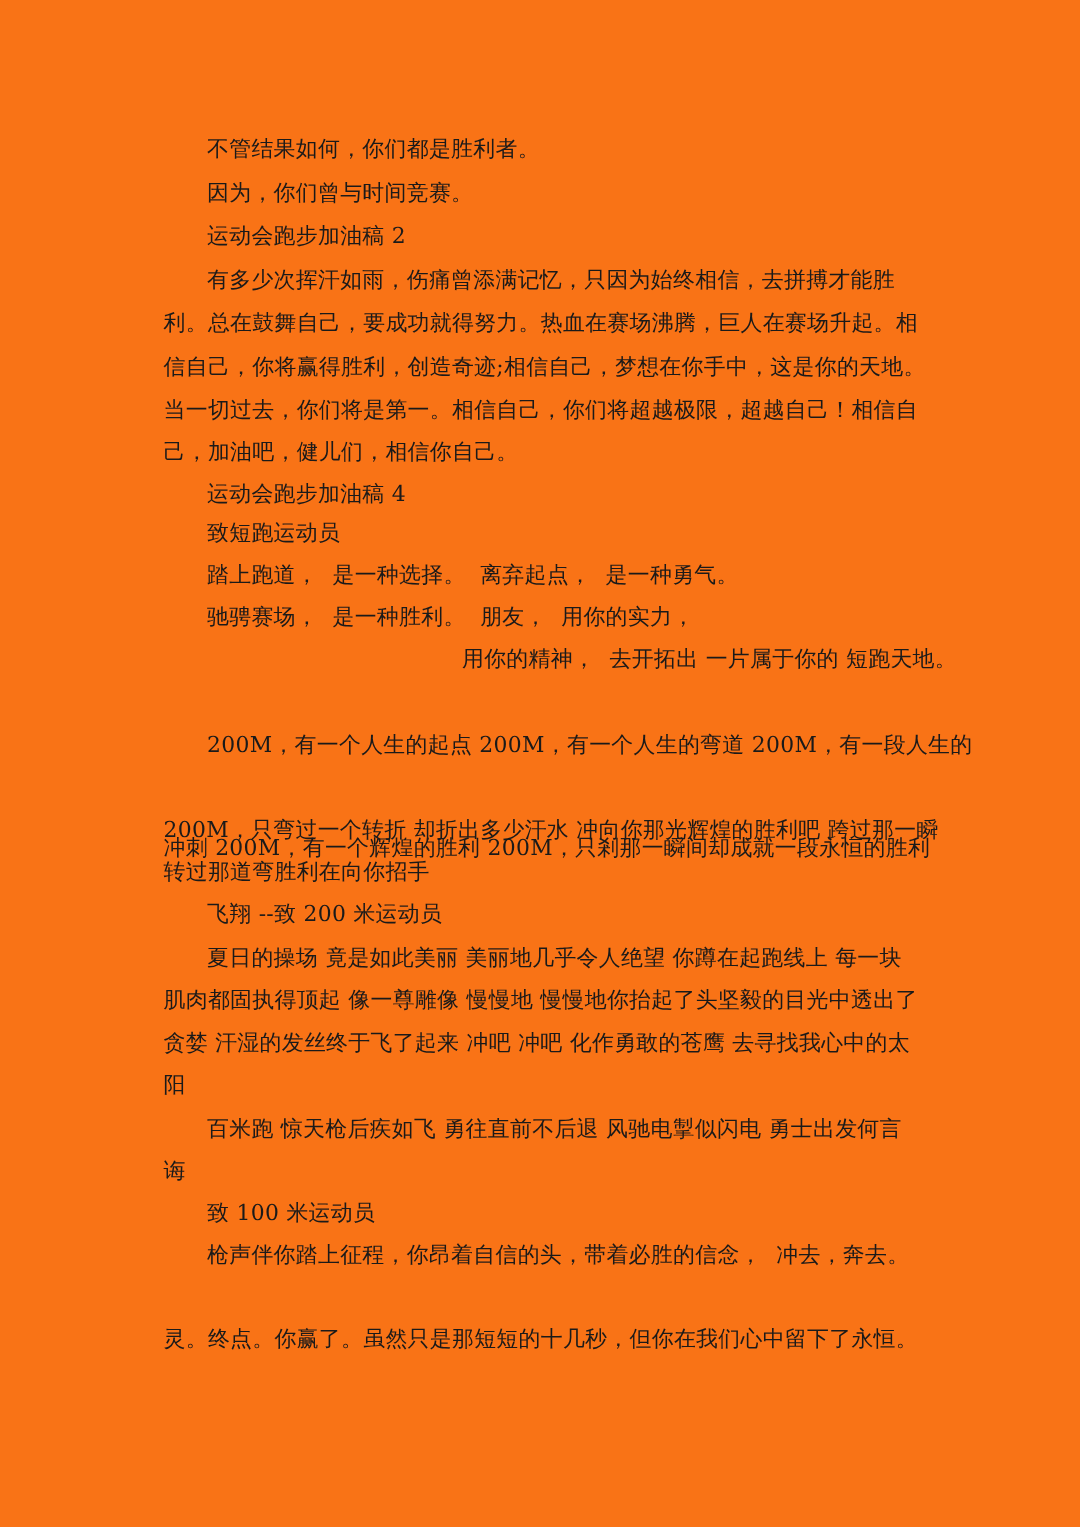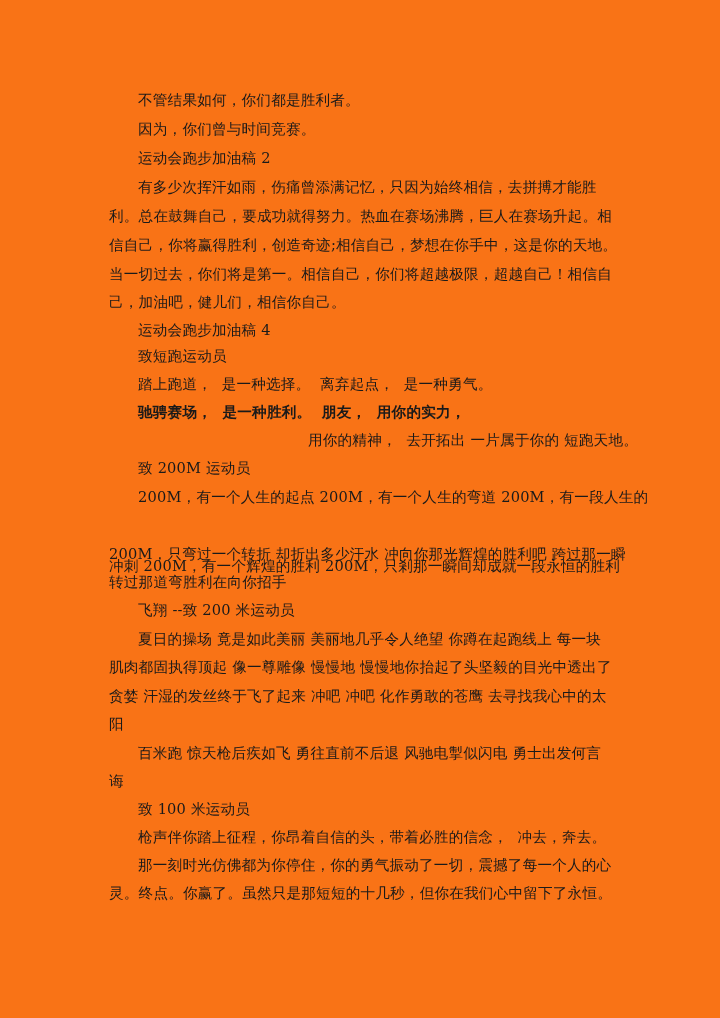--- a/index.html
+++ b/index.html
@@ -42,31 +42,29 @@
     <div class="line indent" style="top: 119px;">因为，你们曾与时间竞赛。</div>
     <div class="line indent" style="top: 148px;">运动会跑步加油稿 2</div>
     <div class="line indent" style="top: 177px;">有多少次挥汗如雨，伤痛曾添满记忆，只因为始终相信，去拼搏才能胜</div>
     <div class="line" style="top: 206px;">利。总在鼓舞自己，要成功就得努力。热血在赛场沸腾，巨人在赛场升起。相</div>
     <div class="line" style="top: 235px;">信自己，你将赢得胜利，创造奇迹;相信自己，梦想在你手中，这是你的天地。</div>
     <div class="line" style="top: 264px;">当一切过去，你们将是第一。相信自己，你们将超越极限，超越自己！相信自</div>
     <div class="line" style="top: 292px;">己，加油吧，健儿们，相信你自己。</div>
     <div class="line indent" style="top: 320px;">运动会跑步加油稿 4</div>
     <div class="line indent" style="top: 346px;">致短跑运动员</div>
     <div class="line indent" style="top: 374px;">踏上跑道，  是一种选择。  离弃起点，  是一种勇气。</div>
-    <div class="line indent" style="top: 402px; font-weight: bold;">驰骋赛场，  是一种胜利。  朋友，  用你的实力，</div>
+    <div class="line indent" style="top: 402px;">驰骋赛场，  是一种胜利。  朋友，  用你的实力，</div>
     <div class="line indent" style="top: 430px; text-align: right;">用你的精神，  去开拓出 一片属于你的 短跑天地。</div>
-    <div class="line indent" style="top: 458px;">致 200M 运动员</div>
     <div class="line indent" style="top: 487px;">200M，有一个人生的起点 200M，有一个人生的弯道 200M，有一段人生的</div>
     <div class="line" style="top: 524px; margin-top: 32px;">冲刺 200M，有一个辉煌的胜利 200M，只剎那一瞬间却成就一段永恒的胜利</div>
     <div class="line" style="top: 544px;">200M，只弯过一个转折 却折出多少汗水 冲向你那光辉煌的胜利吧 跨过那一瞬</div>
     <div class="line" style="top: 572px;">转过那道弯胜利在向你招手</div>
     <div class="line indent" style="top: 600px;">飞翔 --致 200 米运动员</div>
     <div class="line indent" style="top: 629px;">夏日的操场 竟是如此美丽 美丽地几乎令人绝望 你蹲在起跑线上 每一块</div>
     <div class="line" style="top: 686px;">贪婪 汗湿的发丝终于飞了起来 冲吧 冲吧 化作勇敢的苍鹰 去寻找我心中的太</div>
     <div class="line" style="top: 657px;">肌肉都固执得顶起 像一尊雕像 慢慢地 慢慢地你抬起了头坚毅的目光中透出了</div>
     <div class="line" style="top: 714px;">阳</div>
     <div class="line indent" style="top: 743px;">百米跑 惊天枪后疾如飞 勇往直前不后退 风驰电掣似闪电 勇士出发何言</div>
     <div class="line" style="top: 771px;">诲</div>
     <div class="line indent" style="top: 799px;">致 100 米运动员</div>
     <div class="line indent" style="top: 827px;">枪声伴你踏上征程，你昂着自信的头，带着必胜的信念，  冲去，奔去。</div>
-    <div class="line indent" style="top: 855px;">那一刻时光仿佛都为你停住，你的勇气振动了一切，震撼了每一个人的心</div>
     <div class="line" style="top: 883px;">灵。终点。你赢了。虽然只是那短短的十几秒，但你在我们心中留下了永恒。</div>
   </div>
 
 </body></html>

